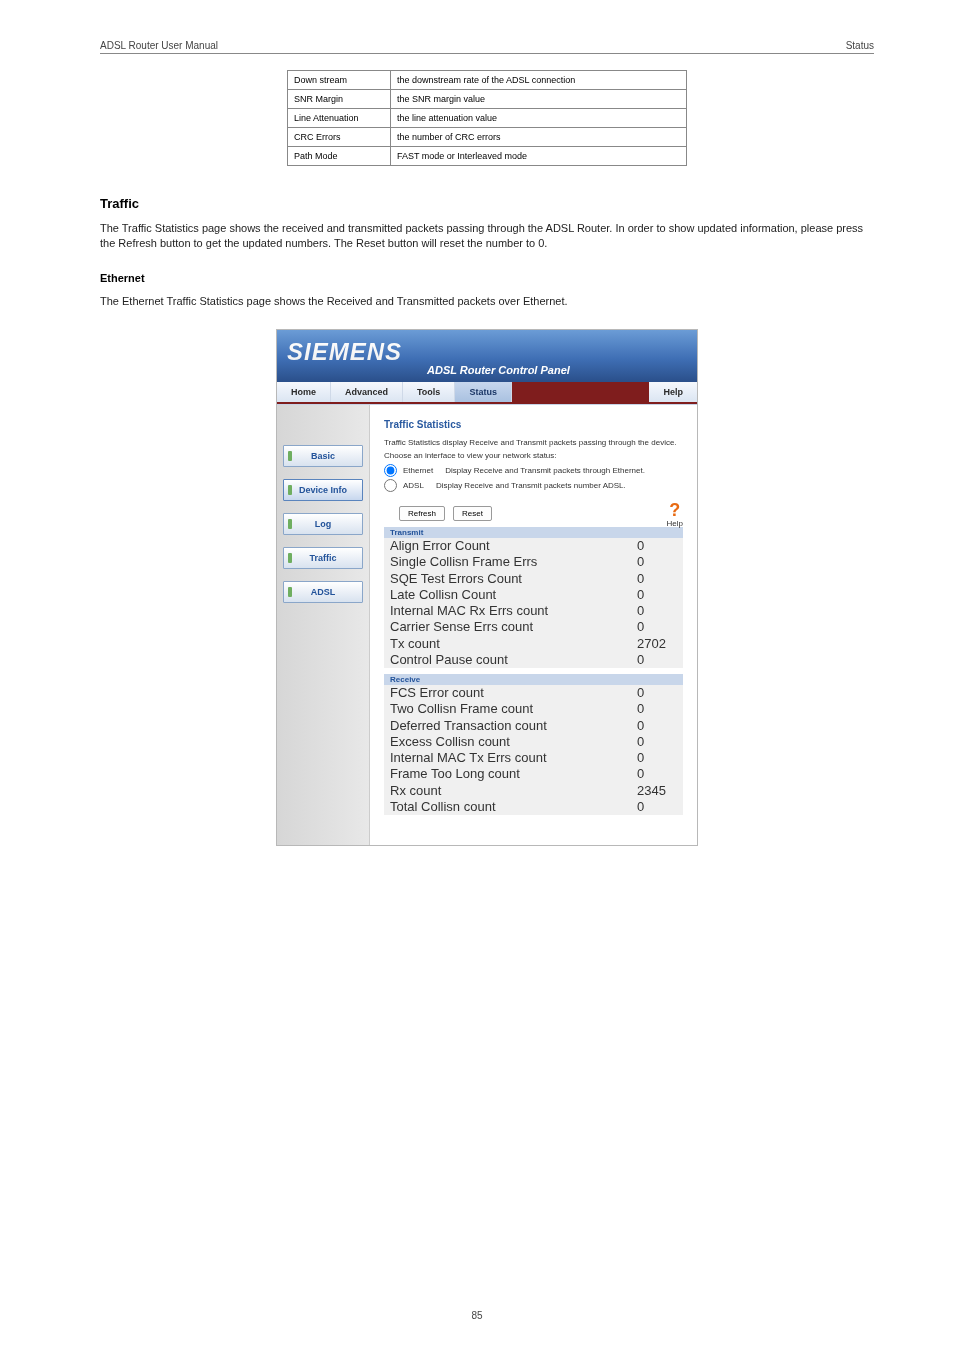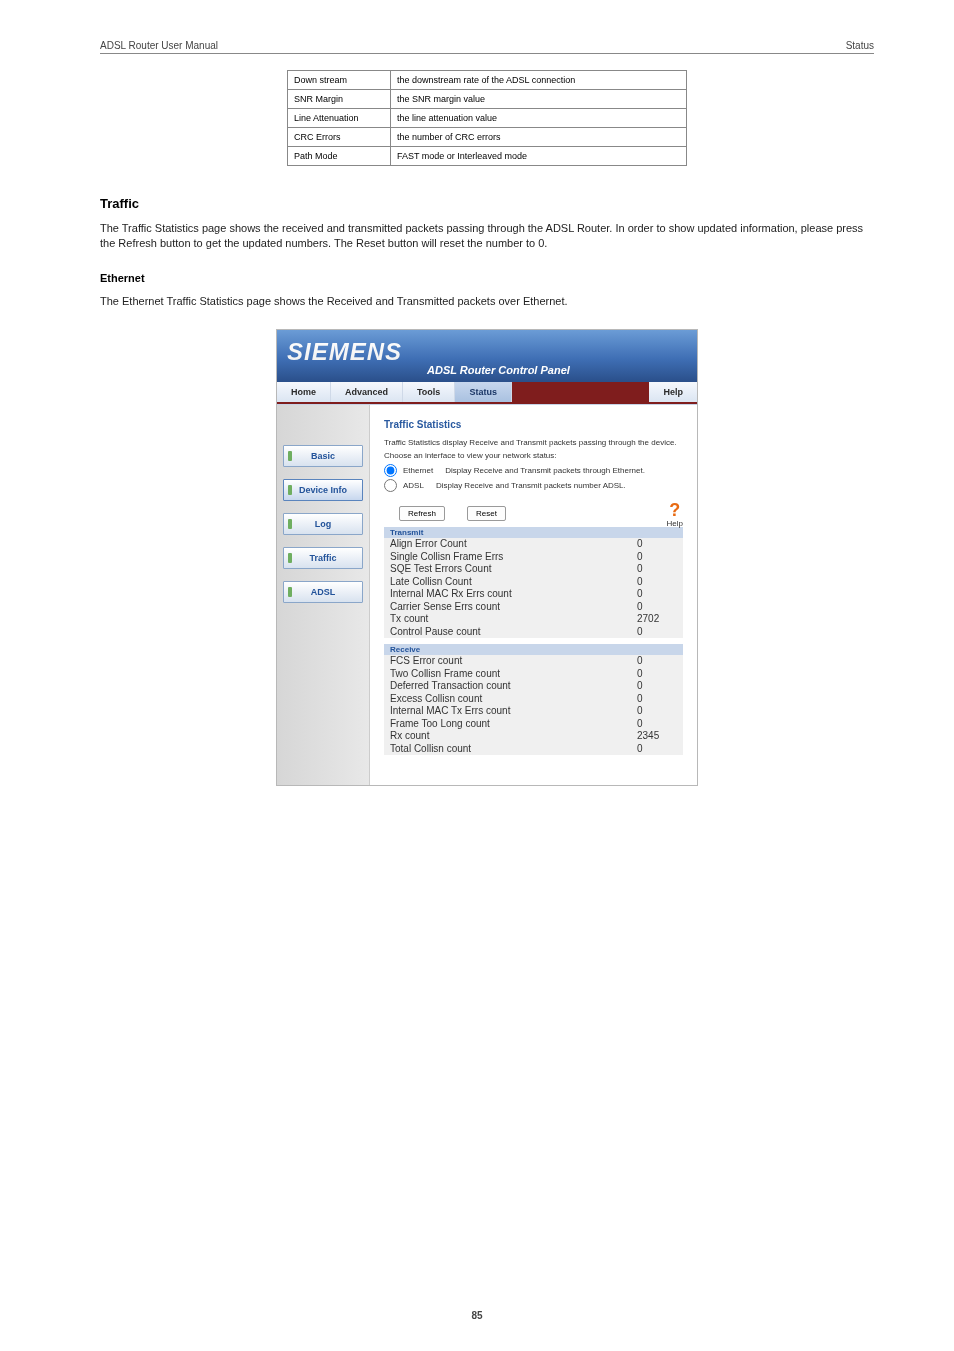--- a/index.html
+++ b/index.html
@@ -172,55 +172,54 @@
     margin: 4px 0 8px 0;
     font-size: 10px;
     color: #2a5aa0;
     font-weight: bold;
   }
   .content p { margin: 4px 0; }
   .choose-line { margin-top: 10px; }
   .radio-line { margin: 2px 0; display: flex; align-items: center; gap: 6px; }
   .radio-line input { margin: 0; }
   .radio-line .desc { margin-left: 6px; }
-  .btn-row { margin: 14px 0 4px 0; display: flex; gap: 22px; align-items: flex-end; padding-left: 15px; }
+  .btn-row { margin: 14px 0 4px 0; display: flex; gap: 8px; align-items: flex-end; padding-left: 15px; }
   .mini-btn {
     font-size: 8px;
     background: #fdfdfd;
     border: 1px solid #9a9a9a;
     border-radius: 2px;
     padding: 2px 8px;
   }
   .help-icon-box { position: absolute; right: 14px; top: 96px; text-align: center; font-size: 8px; }
   .help-icon-box .qmark { font-size: 18px; color: #e86a12; font-weight: bold; line-height: 1; display:block;}
   .section-bar {
     background: #c8d6ea;
     color: #23539a;
     font-weight: bold;
     font-size: 8px;
     padding: 1px 6px;
     margin-top: 6px;
   }
   .stat-table {
     border-collapse: collapse;
     width: 100%;
-    font-size: 10px;
+    font-size: 13px;
     background: #f0f0f0;
   }
   .stat-table td { padding: 0 6px; line-height: 1.25; }
   .stat-table td.v { width: 40px; text-align: left; }
   .footer-pg {
     position: absolute;
     bottom: 30px;
     width: 100%;
     left: 0;
     text-align: center;
     font-size: 10px;
     color: #444;
-    font-weight: bold;
   }
 </style>
 </head>
 <body>
 
 <div class="page">
   <div class="header-line">
     <span>ADSL Router User Manual</span>
     <span>Status</span>
   </div>

